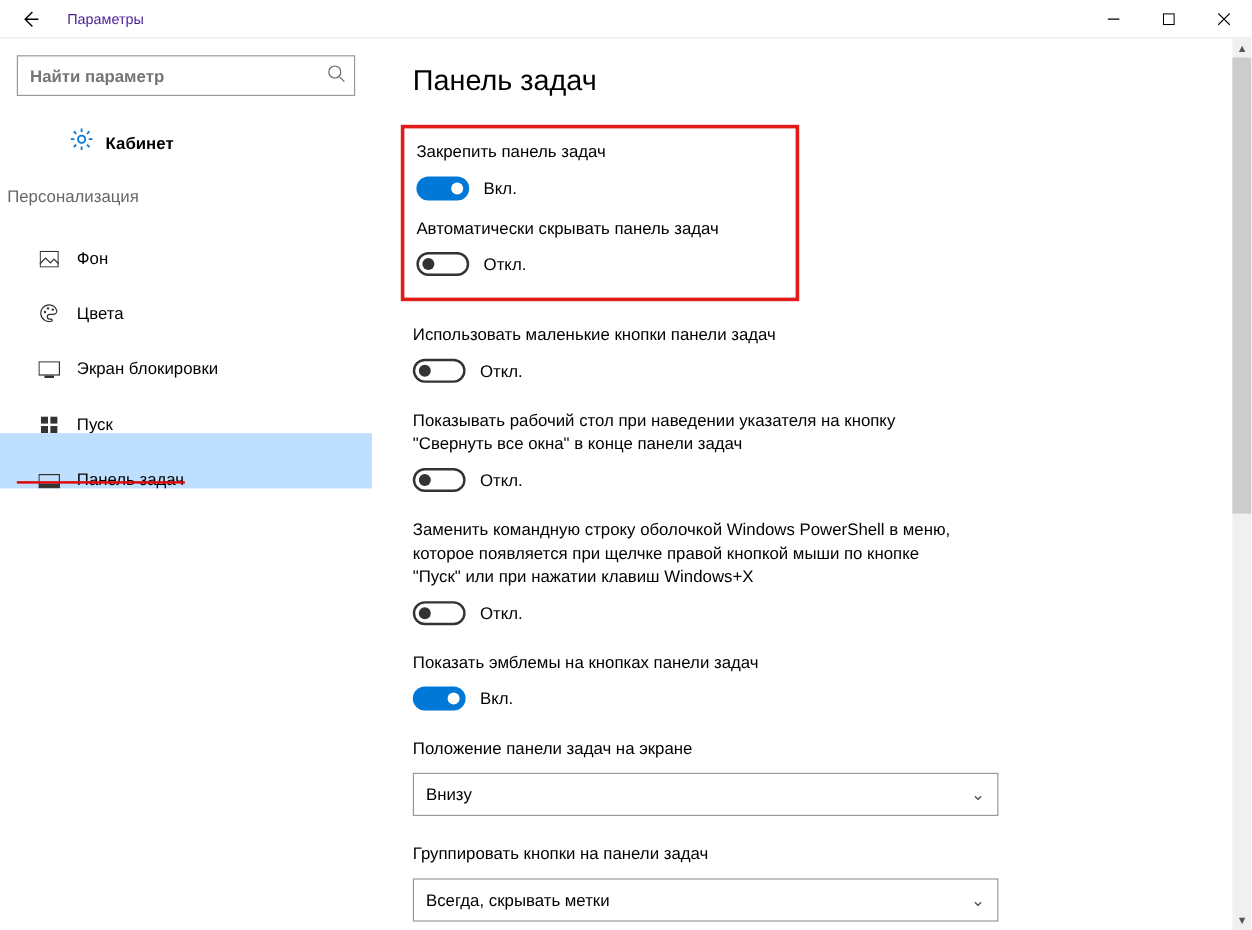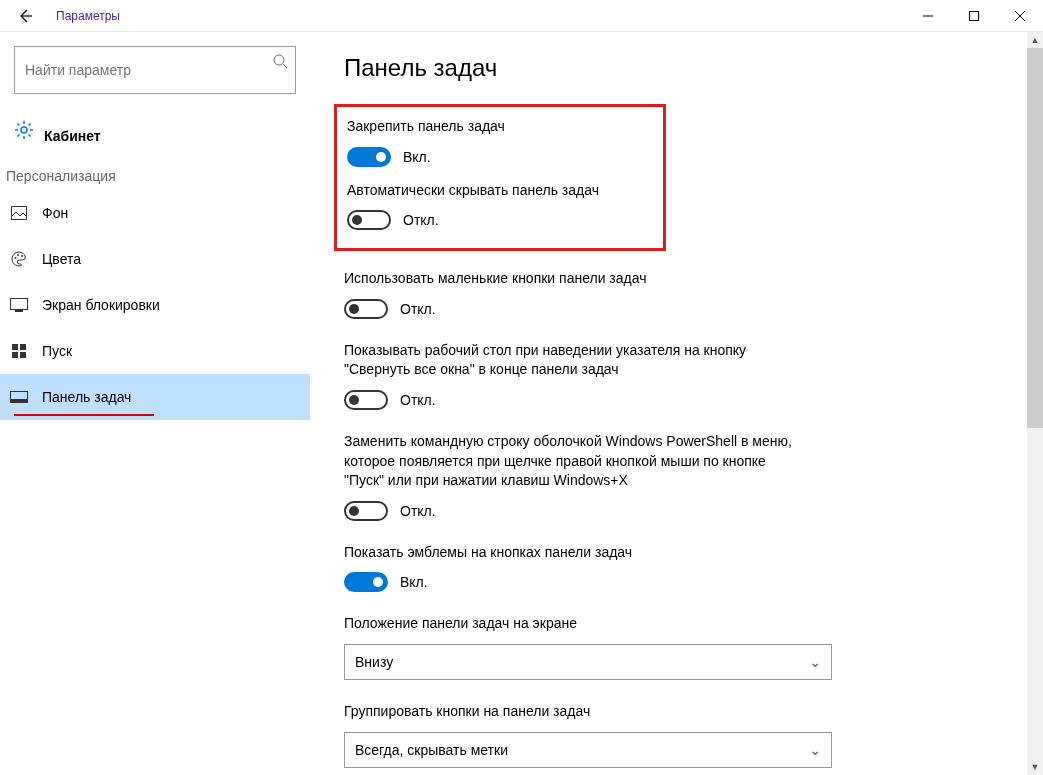--- a/index.html
+++ b/index.html
@@ -8,30 +8,30 @@
 .titlebar { height: 32px; display: flex; align-items: center; padding-left: 10px; border-bottom: 1px solid #e5e5e5; }
 .back-btn { width: 30px; height: 30px; display: flex; align-items: center; justify-content: center; cursor: pointer; }
 .title { font-size: 12px; margin-left: 16px; color: #4c1d95; }
 .window-controls { margin-left: auto; display: flex; }
 .win-btn { width: 46px; height: 32px; display: flex; align-items: center; justify-content: center; cursor: pointer; }
 
 .body-area { display: flex; height: calc(775px - 32px); }
 
 .sidebar { width: 310px; padding-top: 14px; }
 .search-wrap { margin: 0 14px 18px 14px; position: relative; }
-.search-input { width: 100%; height: 48px; border: 1px solid #999; padding: 0 34px 0 10px; font-size: 14px; color: #666; background: #fff; }
+.search-input { width: 100%; height: 34px; border: 1px solid #999; padding: 0 34px 0 10px; font-size: 14px; color: #666; background: #fff; font-weight: bold; }
 .search-icon { position: absolute; right: 8px; top: 7px; color: #666; }
 
-.home-row { display: flex; align-items: flex-end; padding: 8px 14px 14px 14px; gap: 10px; }
+.home-row { display: flex; align-items: center; padding: 8px 14px 14px 14px; gap: 10px; margin-left: 44px; }
 .home-row .gear { color: #0078d7; }
 .home-label { font-weight: 600; font-size: 14px; }
 
 .group-label { padding: 10px 14px 6px 6px; font-size: 14px; color: #666; }
 
-.nav-item { display: flex; align-items: center; gap: 14px; height: 46px; padding: 0 10px; cursor: pointer; font-size: 14px; color: #000; }
+.nav-item { display: flex; align-items: flex-end; gap: 14px; height: 46px; padding: 0 32px; cursor: pointer; font-size: 14px; color: #000; }
 .nav-item.selected { background: #bfdfff; position: relative; }
 .underline { position: absolute; left: 14px; bottom: 4px; width: 140px; height: 2px; background: #d00; }
 .nav-icon { width: 18px; display: flex; justify-content: center; color: #333; }
 
 .content { flex: 1; padding: 22px 20px 0 34px; position: relative; overflow: hidden; }
 .page-title { font-size: 24px; font-weight: 400; margin-bottom: 22px; }
 
 .setting { margin-bottom: 22px; }
 .setting-label { font-size: 14px; color: #000; margin-bottom: 10px; line-height: 1.4; max-width: 460px; }
 

